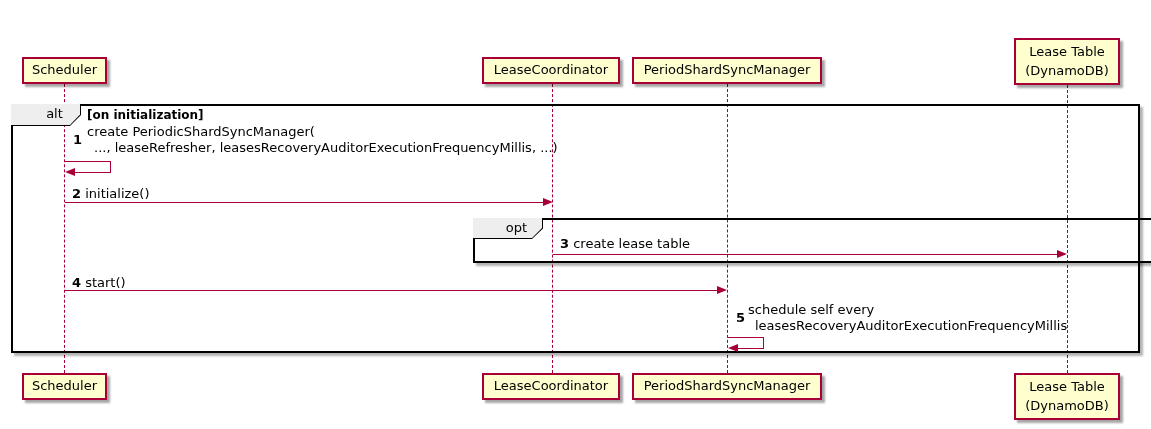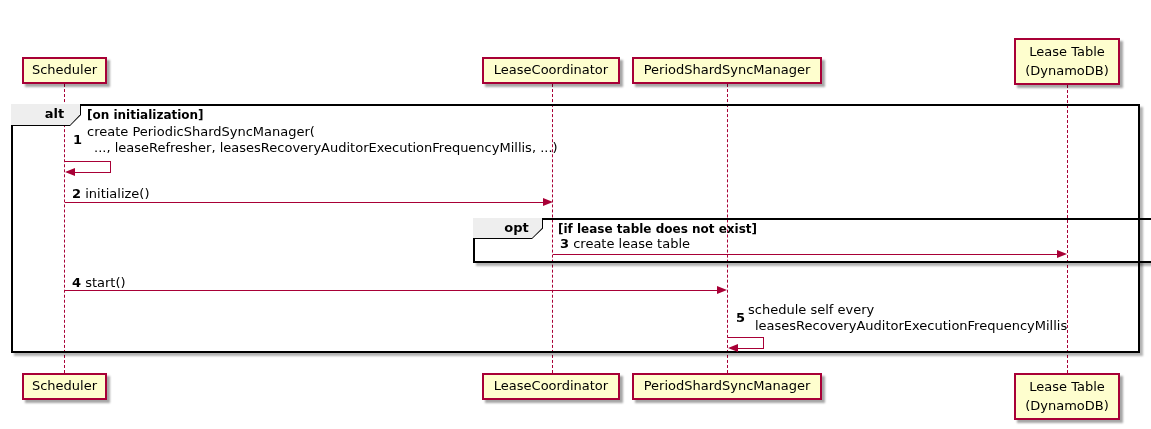--- a/index.html
+++ b/index.html
@@ -63,21 +63,21 @@
     width: calc(100% - 1px);
     height: calc(100% - 1px);
     background: var(--frame-label-fill);
     clip-path: polygon(0 0, 100% 0, 100% 50%, calc(100% - 10px) 100%, 0 100%);
     display: flex;
     align-items: center;
     justify-content: center;
     padding-right: 14px;
     padding-bottom: 2px;
     font-size: 13px;
-    font-weight: bold;
+    font-weight: normal;
     padding-left: 32px;
   }
   .guard {
     position: absolute;
     font-size: 12px;
     font-weight: bold;
     white-space: nowrap;
   }
   .msg {
     position: absolute;
@@ -153,21 +153,20 @@
     <div class="pent-outer" style="width:70px; height:22px;">
       <div class="pent-inner">alt</div>
     </div>
     <div class="guard" style="left:74px; top:2px;">[on initialization]</div>
   </div>
 
   <div class="frame" style="left:473px; top:218px; width:792px; height:45px;">
     <div class="pent-outer" style="width:70px; height:21px;">
       <div class="pent-inner">opt</div>
     </div>
-    <div class="guard" style="left:83px; top:2px;">[if lease table does not exist]</div>
   </div>
 
   <div class="msg num" style="left:73px; top:132px;">1</div>
   <div class="msg" style="left:94px; top:140px;">..., leaseRefresher, leasesRecoveryAuditorExecutionFrequencyMillis, ...)</div>
   <div class="msg" style="left:87px; top:124px;">create PeriodicShardSyncManager(</div>
   <div>
     <div class="hline" style="left:65px; top:161px; width:45px;"></div>
     <div class="vline" style="left:110px; top:161px; height:12px;"></div>
     <div class="hline" style="left:73px; top:172px; width:37px;"></div>
     <div class="head-left" style="left:65px; top:168px;"></div>

